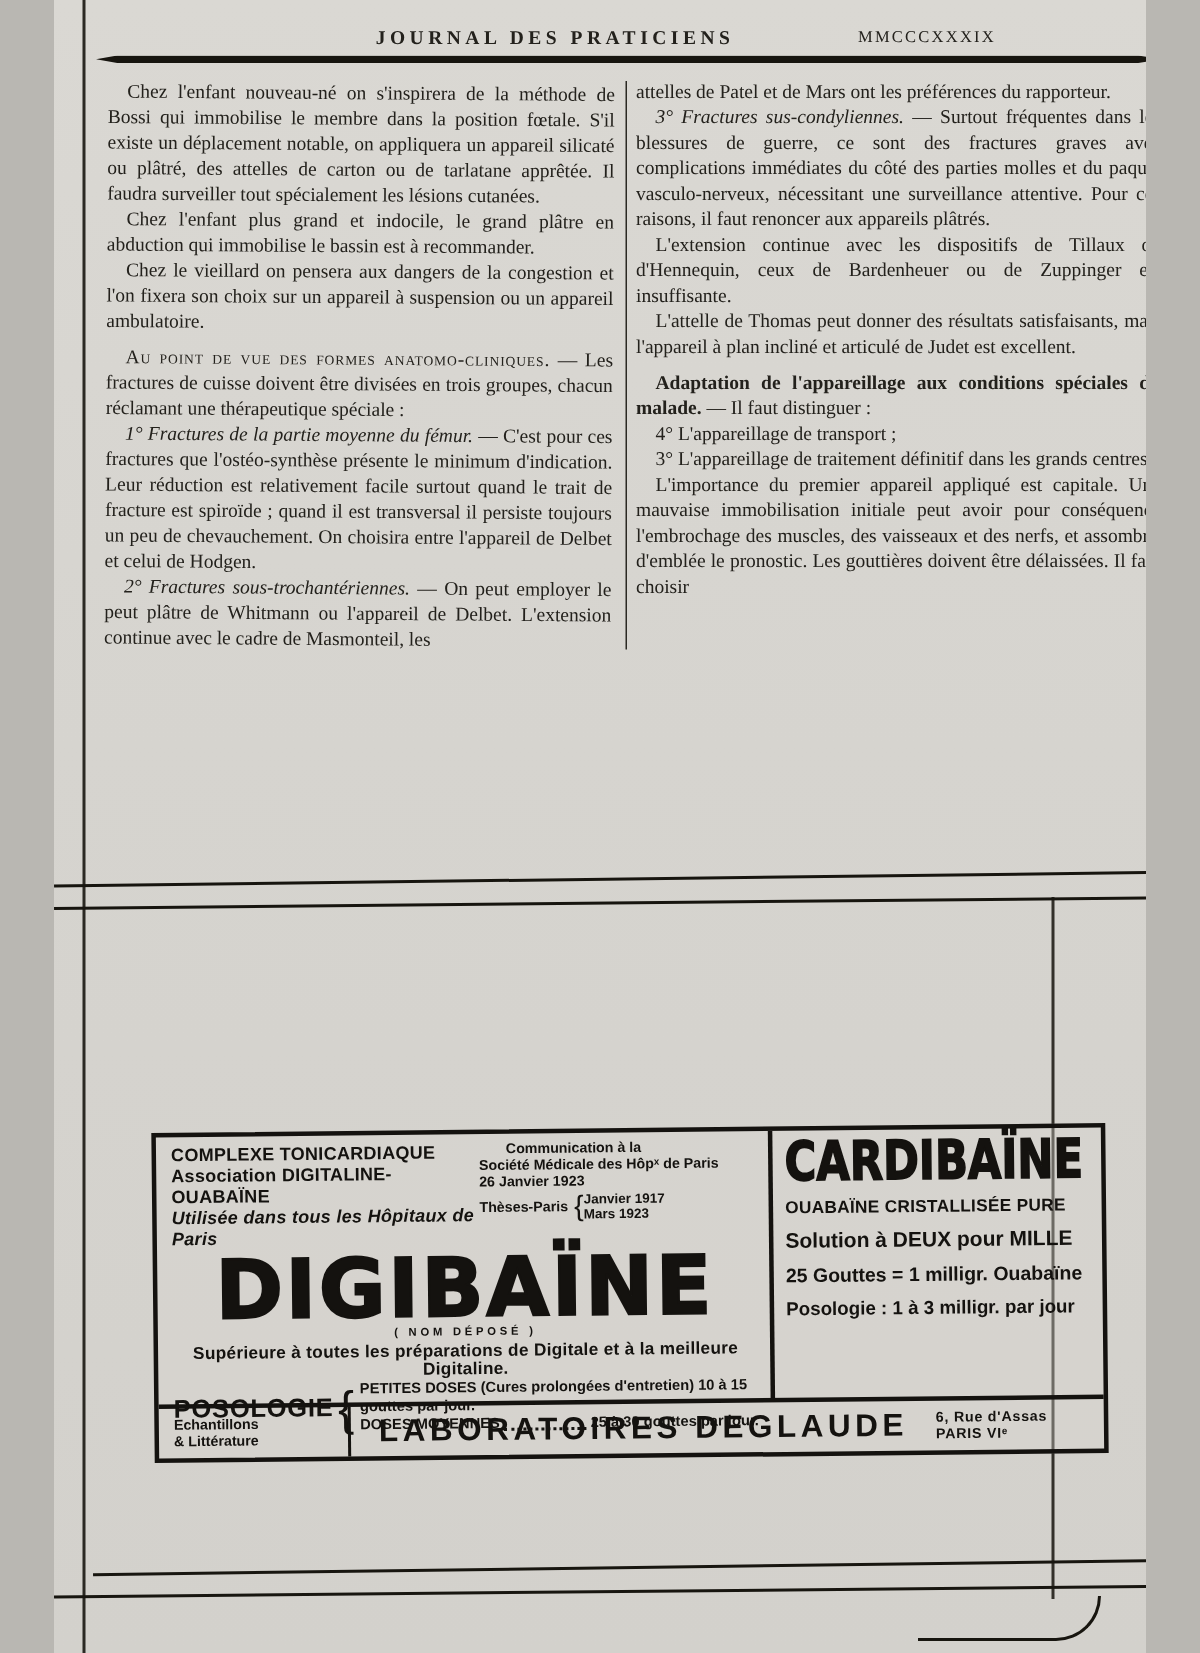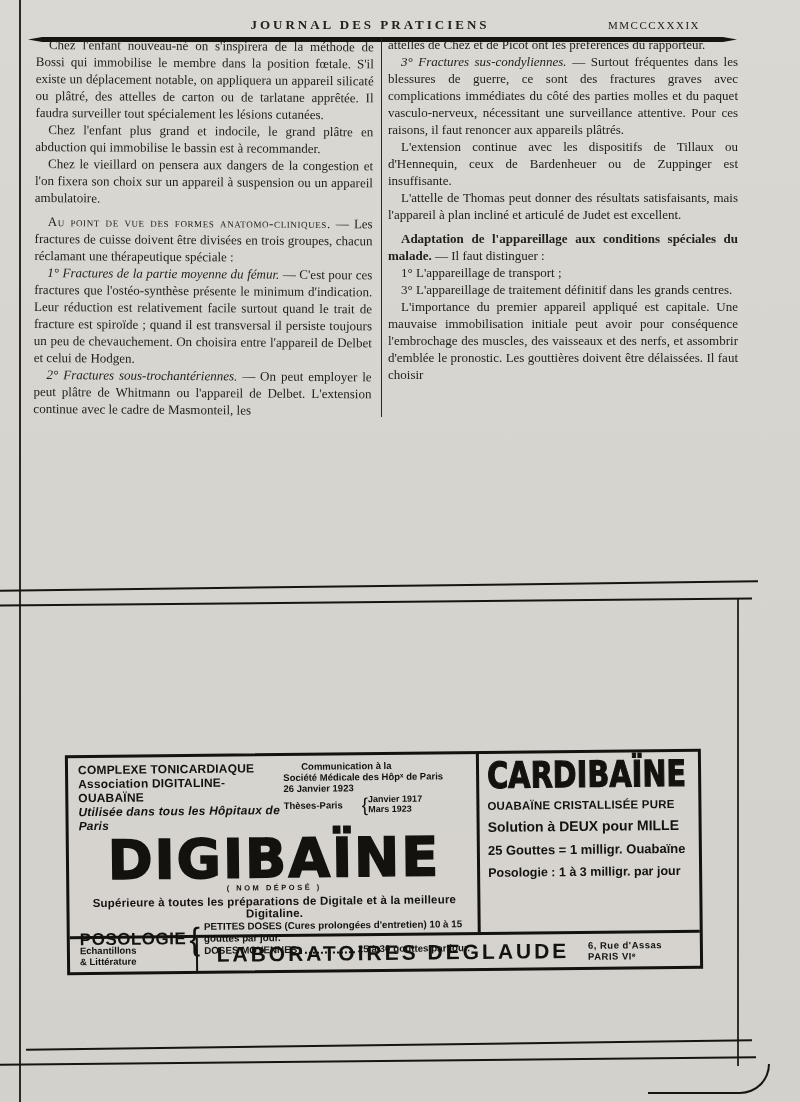--- a/index.html
+++ b/index.html
@@ -1,18 +1,18 @@
 <!DOCTYPE html>
 <html lang="fr"><head>
 <meta charset="utf-8">
 <title>Journal des Praticiens</title>
 <style>
   html,body{margin:0;padding:0;background:#b9b7b2;}
   .page{
-    position:relative;width:800px;height:1102px;margin:0 auto;
+    position:relative;width:728px;height:1102px;margin:0 auto;
     background:linear-gradient(180deg,#dad8d3 0%,#d6d4cf 45%,#d3d1cc 100%);
     color:#23211c;overflow:hidden;
     font-family:"Liberation Serif","DejaVu Serif",serif;
   }
   
   .edge-left{position:absolute;left:19px;top:0;width:2px;height:1102px;background:#2b2923;}
   .edge-right{position:absolute;right:61px;top:598px;width:2px;height:468px;background:#33302a;}
   .swell{position:absolute;background:#17150f;}
   .sep{position:absolute;height:2px;background:#17150f;}
   .sep1{top:585px;left:0;width:758px;transform:rotate(-0.7deg);}
@@ -23,21 +23,21 @@
     border-bottom:2px solid #17150f;border-right:2px solid #17150f;border-bottom-right-radius:34px;}
 
   
   .hdr-title{position:absolute;top:17px;left:0;right:60px;text-align:center;
     font-size:13px;font-weight:bold;letter-spacing:3px;}
   .hdr-num{position:absolute;top:19px;right:100px;font-size:11px;letter-spacing:1.5px;}
   .hdr-rule{top:37px;left:28px;width:709px;height:5px;
     clip-path:polygon(0 50%,2% 0,98% 0,100% 50%,98% 100%,2% 100%);}
 
   
-  .columns{position:absolute;top:36px;left:36px;width:702px;display:flex;}
+  .columns{position:absolute;top:52px;left:36px;width:702px;display:flex;}
   .col{font-size:13px;line-height:17px;text-align:justify;}
   .col-left{width:338px;transform:rotate(0.4deg);transform-origin:top left;}
   .col-right{flex:1;}
   .col-divider{width:1px;background:#2b2923;margin:2px 6px 0 7px;}
   .para{margin:0;text-indent:13px;}
   .no-indent{text-indent:0;}
   .mt{margin-top:7px;}
   .sc{font-variant:small-caps;letter-spacing:0.6px;}
   .i{font-style:italic;}
   .b{font-weight:bold;}
@@ -51,21 +51,21 @@
   .ad-left{flex:1;padding:5px 8px 3px 10px;display:flex;flex-direction:column;min-width:0;}
   .ad-right{width:204px;border-left:3px solid #14120f;padding:4px 7px 4px 8px;}
   .ad-footer{border-top:3px solid #14120f;height:33px;display:flex;align-items:stretch;}
 
   .ad-toprow{display:flex;justify-content:space-between;}
   .ad-complexe{font-size:12px;font-weight:bold;line-height:14px;letter-spacing:0.2px;}
   .ad-complexe .it{font-style:italic;}
   .ad-comm{width:212px;font-size:9.5px;font-weight:bold;line-height:11px;text-align:left;}
   .ad-comm .c1{margin-left:18px;}
   .theses-row{display:flex;align-items:center;margin-top:1px;}
-  .theses-row .lbl{margin-right:19px;}
+  .theses-row .lbl{margin-right:4px;}
   .brace-sm::before{content:"{";font-size:19px;font-weight:normal;line-height:1;}
   .theses-dates{display:flex;flex-direction:column;font-size:9px;line-height:10px;}
 
   .ad-brand{text-align:center;font-size:54px;font-weight:bold;letter-spacing:2px;
     line-height:52px;margin-top:2px;-webkit-text-stroke:1.6px #14120f;
     font-family:"DejaVu Sans","Liberation Sans",sans-serif;}
   .ad-brand-note{text-align:center;font-size:7.5px;font-weight:bold;letter-spacing:2.5px;margin-top:-2px;}
   .ad-tagline{text-align:center;font-size:11.5px;font-weight:bold;letter-spacing:0.2px;margin-top:3px;}
   .posology{display:flex;align-items:center;margin-top:1px;}
   .posology .lbl{font-size:17px;font-weight:bold;letter-spacing:0.5px;}
@@ -106,26 +106,26 @@
     <div class="col col-left">
       <p class="para"><span></span><span>Chez l'enfant nouveau-né on s'inspirera de la méthode de Bossi qui immobilise le membre dans la position fœtale. S'il existe un déplacement notable, on appliquera un appareil silicaté ou plâtré, des attelles de carton ou de tarlatane apprêtée. Il faudra surveiller tout spécialement les lésions cutanées.</span></p>
       <p class="para"><span></span><span>Chez l'enfant plus grand et indocile, le grand plâtre en abduction qui immobilise le bassin est à recommander.</span></p>
       <p class="para"><span></span><span>Chez le vieillard on pensera aux dangers de la congestion et l'on fixera son choix sur un appareil à suspension ou un appareil ambulatoire.</span></p>
       <p class="para mt"><span class="sc">Au point de vue des formes anatomo-cliniques.</span><span> — Les fractures de cuisse doivent être divisées en trois groupes, chacun réclamant une thérapeutique spéciale :</span></p>
       <p class="para"><span class="i">1° Fractures de la partie moyenne du fémur.</span><span> — C'est pour ces fractures que l'ostéo-synthèse présente le minimum d'indication. Leur réduction est relativement facile surtout quand le trait de fracture est spiroïde ; quand il est transversal il persiste toujours un peu de chevauchement. On choisira entre l'appareil de Delbet et celui de Hodgen.</span></p>
       <p class="para"><span class="i">2° Fractures sous-trochantériennes.</span><span> — On peut employer le peut plâtre de Whitmann ou l'appareil de Delbet. L'extension continue avec le cadre de Masmonteil, les</span></p>
     </div>
     <div class="col-divider"></div>
     <div class="col col-right">
-      <p class="para no-indent"><span></span><span>attelles de Chez et de Picot ont les préférences du rapporteur.</span></p>
+      <p class="para no-indent"><span></span><span>attelles de Patel et de Mars ont les préférences du rapporteur.</span></p>
       <p class="para"><span class="i">3° Fractures sus-condyliennes.</span><span> — Surtout fréquentes dans les blessures de guerre, ce sont des fractures graves avec complications immédiates du côté des parties molles et du paquet vasculo-nerveux, nécessitant une surveillance attentive. Pour ces raisons, il faut renoncer aux appareils plâtrés.</span></p>
       <p class="para"><span></span><span>L'extension continue avec les dispositifs de Tillaux ou d'Hennequin, ceux de Bardenheuer ou de Zuppinger est insuffisante.</span></p>
       <p class="para"><span></span><span>L'attelle de Thomas peut donner des résultats satisfaisants, mais l'appareil à plan incliné et articulé de Judet est excellent.</span></p>
       <p class="para mt"><span class="b">Adaptation de l'appareillage aux conditions spéciales du malade.</span><span> — Il faut distinguer :</span></p>
-      <p class="para"><span></span><span>1° L'appareillage de transport ;</span></p>
+      <p class="para"><span></span><span>4° L'appareillage de transport ;</span></p>
       <p class="para"><span></span><span>3° L'appareillage de traitement définitif dans les grands centres.</span></p>
       <p class="para"><span></span><span>L'importance du premier appareil appliqué est capitale. Une mauvaise immobilisation initiale peut avoir pour conséquence l'embrochage des muscles, des vaisseaux et des nerfs, et assombrir d'emblée le pronostic. Les gouttières doivent être délaissées. Il faut choisir</span></p>
     </div>
   </div>
 
   <div class="sep sep1"></div>
   <div class="sep sep2"></div>
 
   <div class="ad">
     <div class="ad-main">

